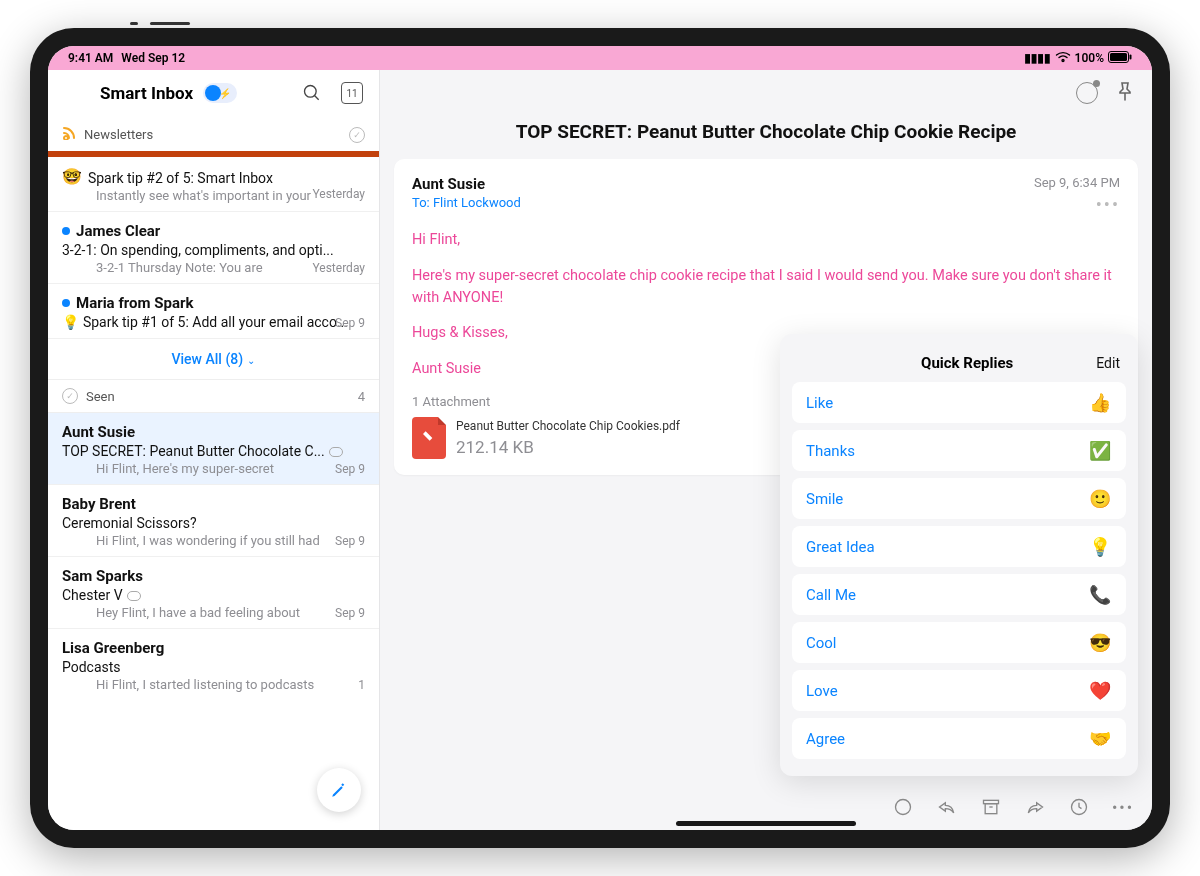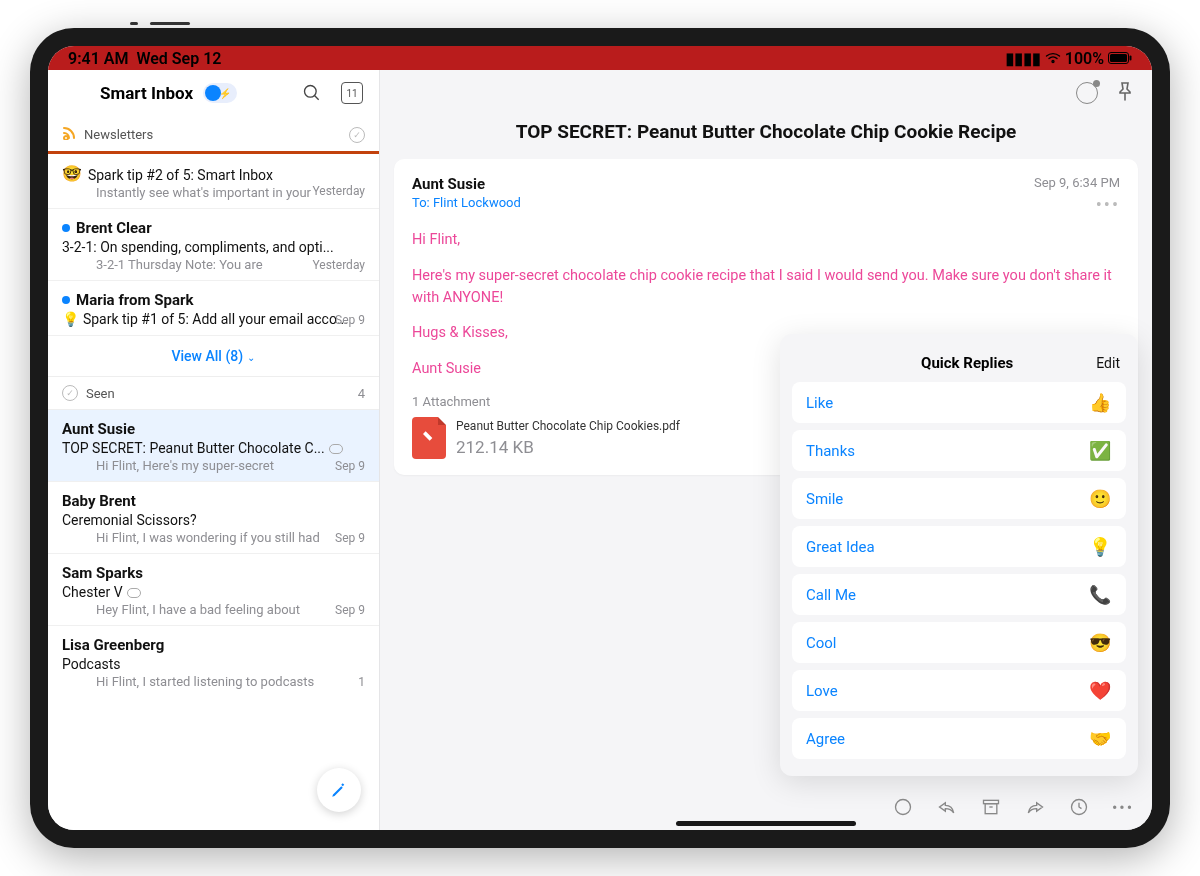--- a/index.html
+++ b/index.html
@@ -1,38 +1,38 @@
 <!DOCTYPE html>
 <html><head>
 <meta charset="utf-8">
 <style>
   * { box-sizing: border-box; margin: 0; padding: 0; font-family: -apple-system, BlinkMacSystemFont, "Segoe UI", Roboto, Helvetica, Arial, sans-serif; }
   body { background: #fff; display: flex; justify-content: center; align-items: center; height: 876px; width: 1200px; }
   .ipad-frame { width: 1140px; height: 820px; background: #1a1a1a; border-radius: 44px; padding: 18px; position: relative; box-shadow: 0 10px 40px rgba(0,0,0,0.3); }
   .ipad-frame::before { content:""; position:absolute; top:-6px; left:100px; width:8px; height:3px; background:#333; border-radius:2px; }
   .ipad-frame::after { content:""; position:absolute; top:-6px; left:120px; width:40px; height:3px; background:#333; border-radius:2px; }
   .screen { width: 100%; height: 100%; background: #f5f5f7; border-radius: 26px; overflow: hidden; position: relative; display: flex; flex-direction: column; }
-  .status-bar { height: 24px; display: flex; justify-content: space-between; align-items: center; padding: 0 20px; font-size: 16px; font-weight: 600; color: #000; background:#b91c1c; }
+  .status-bar { height: 24px; display: flex; justify-content: space-between; align-items: center; padding: 0 20px; font-size: 12px; font-weight: 600; color: #000; background:#f9a8d4; }
   .status-left { display:flex; gap:8px; }
   .status-right { display: flex; align-items: center; gap: 4px; }
   .app { flex: 1; display: flex; overflow: hidden; }
   
   .sidebar { width: 332px; background: #fff; border-right: 1px solid #e5e5e7; display: flex; flex-direction: column; overflow:hidden; position:relative; }
   .sidebar-header { display: flex; align-items: center; padding: 8px 12px 10px 12px; gap: 10px; }
   .hamburger { width:22px; height:16px; display:flex; flex-direction:column; justify-content:space-between; }
   .hamburger span { height:2px; background:#666; border-radius:1px; }
   .sidebar-title { font-size: 17px; font-weight: 700; flex:0 0 auto; }
   .badge-toggle { width:34px; height:20px; border-radius:10px; background:#e8eefc; position:relative; display:flex; align-items:center; }
   .badge-toggle::before { content:""; width:16px; height:16px; border-radius:50%; background:#0a84ff; position:absolute; left:2px; }
   .badge-toggle .bolt { position:absolute; right:5px; font-size:10px; color:#0a84ff; }
   .spacer { flex:1; }
   .icon-btn { width:30px; height:30px; display:flex; align-items:center; justify-content:center; color:#444; border-radius:6px; }
   .search-icon svg, .cal-icon svg { width:20px; height:20px; stroke:#444; fill:none; stroke-width:1.6; }
   .cal-box { width:22px; height:22px; border:1.5px solid #555; border-radius:4px; display:flex; align-items:center; justify-content:center; font-size:10px; color:#555; position:relative; }
-  .section-hdr { display:flex; align-items:center; padding: 8px 14px; border-bottom:3px solid #c2410c; color:#555; font-size:13px; }
+  .section-hdr { display:flex; align-items:center; padding: 8px 14px; border-bottom:6px solid #c2410c; color:#555; font-size:13px; }
   .section-hdr .sec-icon { margin-right:8px; color:#f5a623; }
   .section-hdr .chk { margin-left:auto; width:16px; height:16px; border:1.3px solid #bbb; border-radius:50%; display:flex; align-items:center; justify-content:center; font-size:9px; color:#bbb; }
   .msg { padding: 10px 14px 8px 14px; border-bottom: 1px solid #f0f0f0; position:relative; }
   .msg.selected { background:#eaf3ff; }
   .msg .line1 { display:flex; align-items:center; gap:6px; }
   .msg .dot { width:8px; height:8px; border-radius:50%; background:#0a84ff; flex-shrink:0; }
   .msg .sender { font-size:15px; font-weight:700; color:#111; }
   .msg .subject { font-size:14px; color:#111; margin-top:2px; white-space:nowrap; overflow:hidden; text-overflow:ellipsis; }
   .msg .preview { font-size:13px; color:#8e8e93; margin-top:2px; white-space:nowrap; overflow:hidden; text-overflow:ellipsis;margin-left:34px; }
   .msg .date { position:absolute; right:14px; bottom:8px; font-size:12px; color:#8e8e93; }
@@ -150,21 +150,21 @@
             <span>🤓</span>
             <span class="subject" style="font-weight:400">Spark tip #2 of 5: Smart Inbox</span>
           </div>
           <div class="preview">Instantly see what's important in your</div>
           <div class="date top">Yesterday</div>
         </div>
 
         <div class="msg">
           <div class="line1">
             <span class="dot"></span>
-            <span class="sender">Brent Clear</span>
+            <span class="sender">James Clear</span>
           </div>
           <div class="subject">3-2-1: On spending, compliments, and opti...</div>
           <div class="preview">3-2-1 Thursday Note: You are</div>
           <div class="date">Yesterday</div>
         </div>
 
         <div class="msg">
           <div class="line1">
             <span class="dot"></span>
             <span class="sender">Maria from Spark</span>

